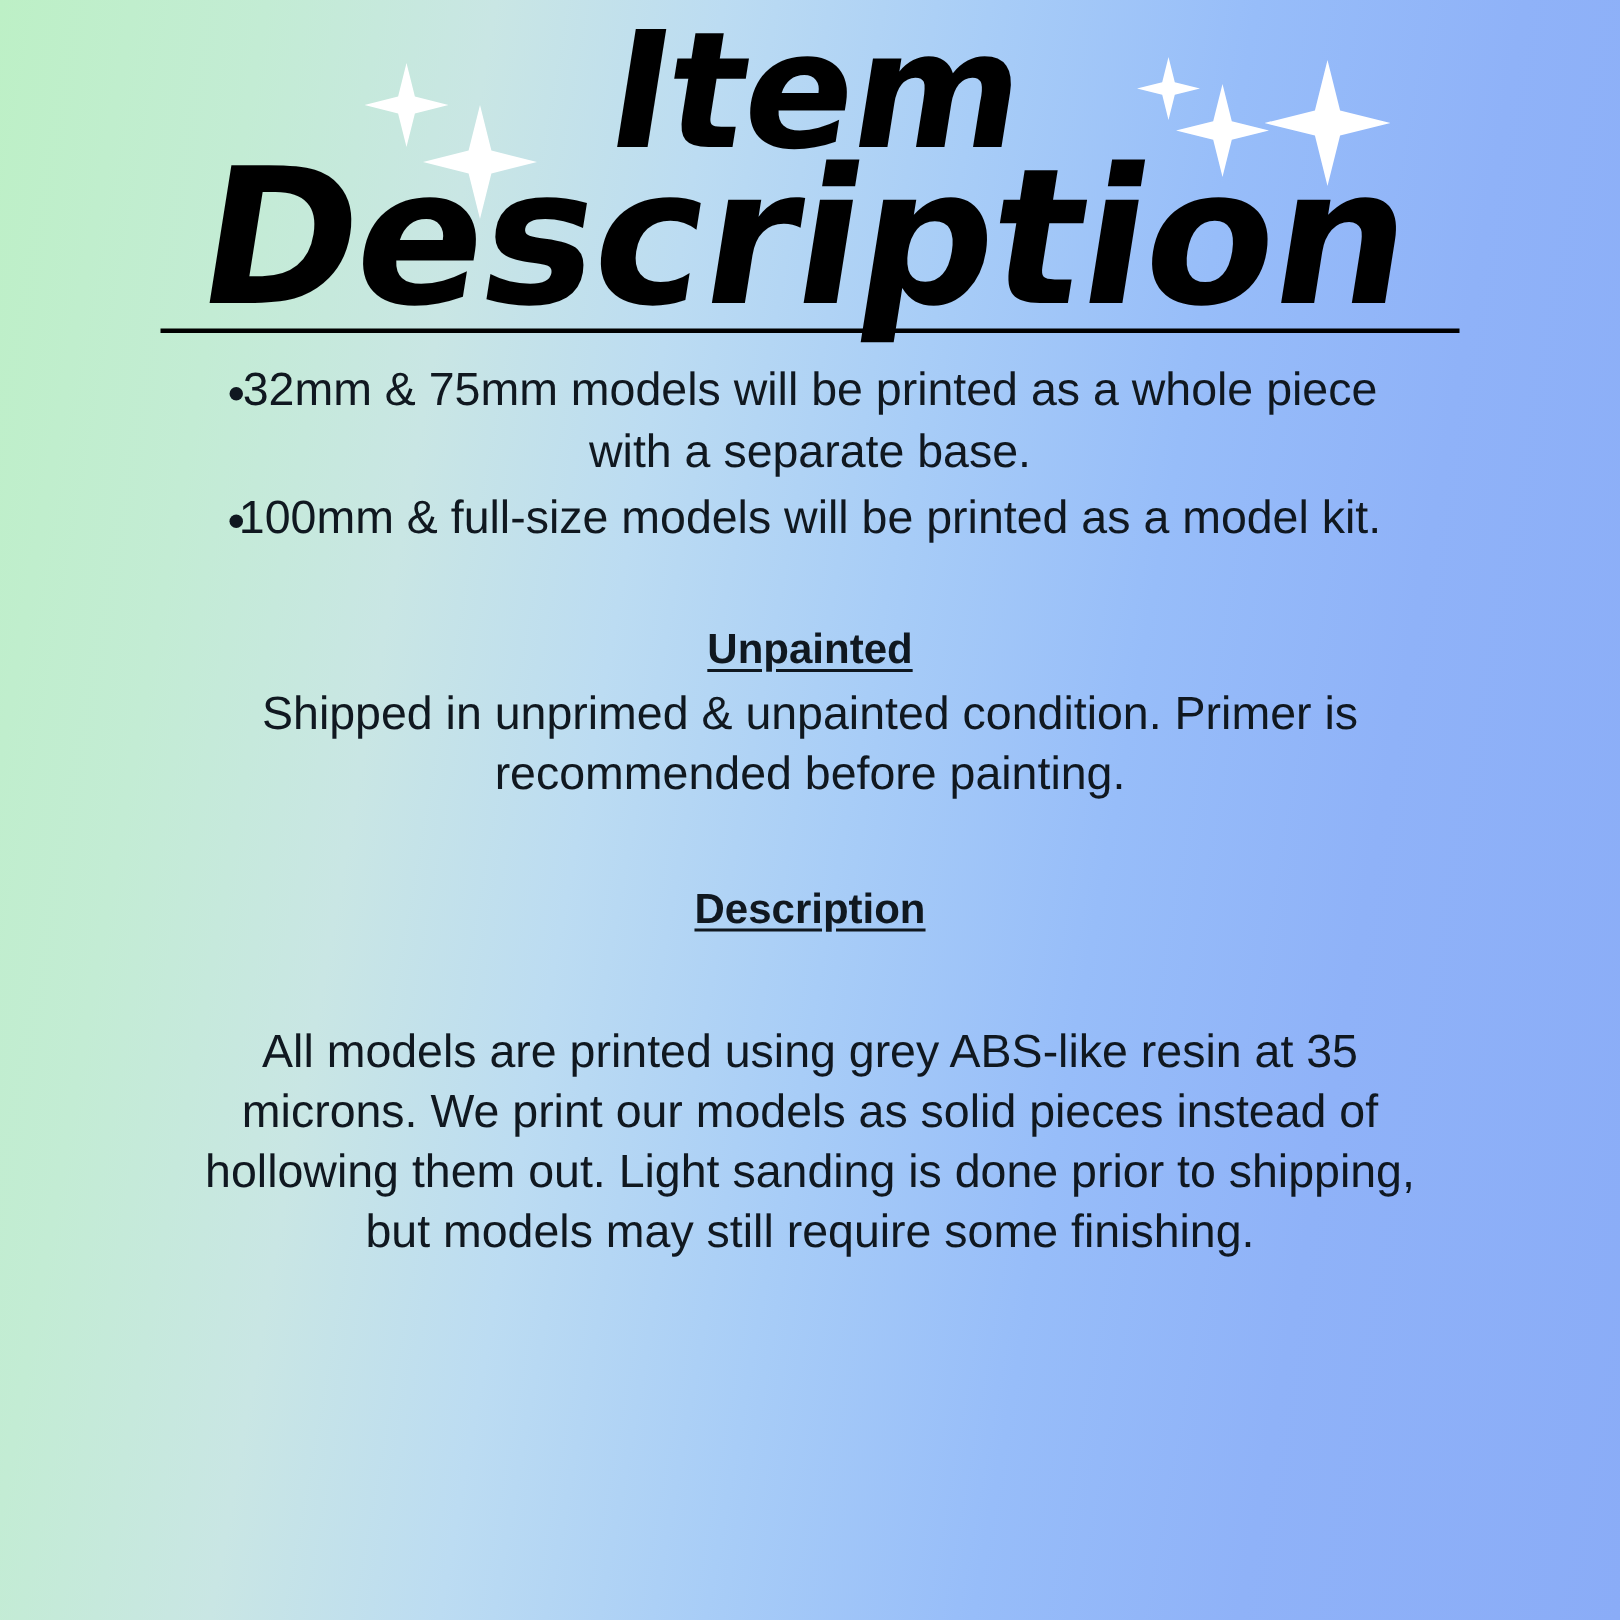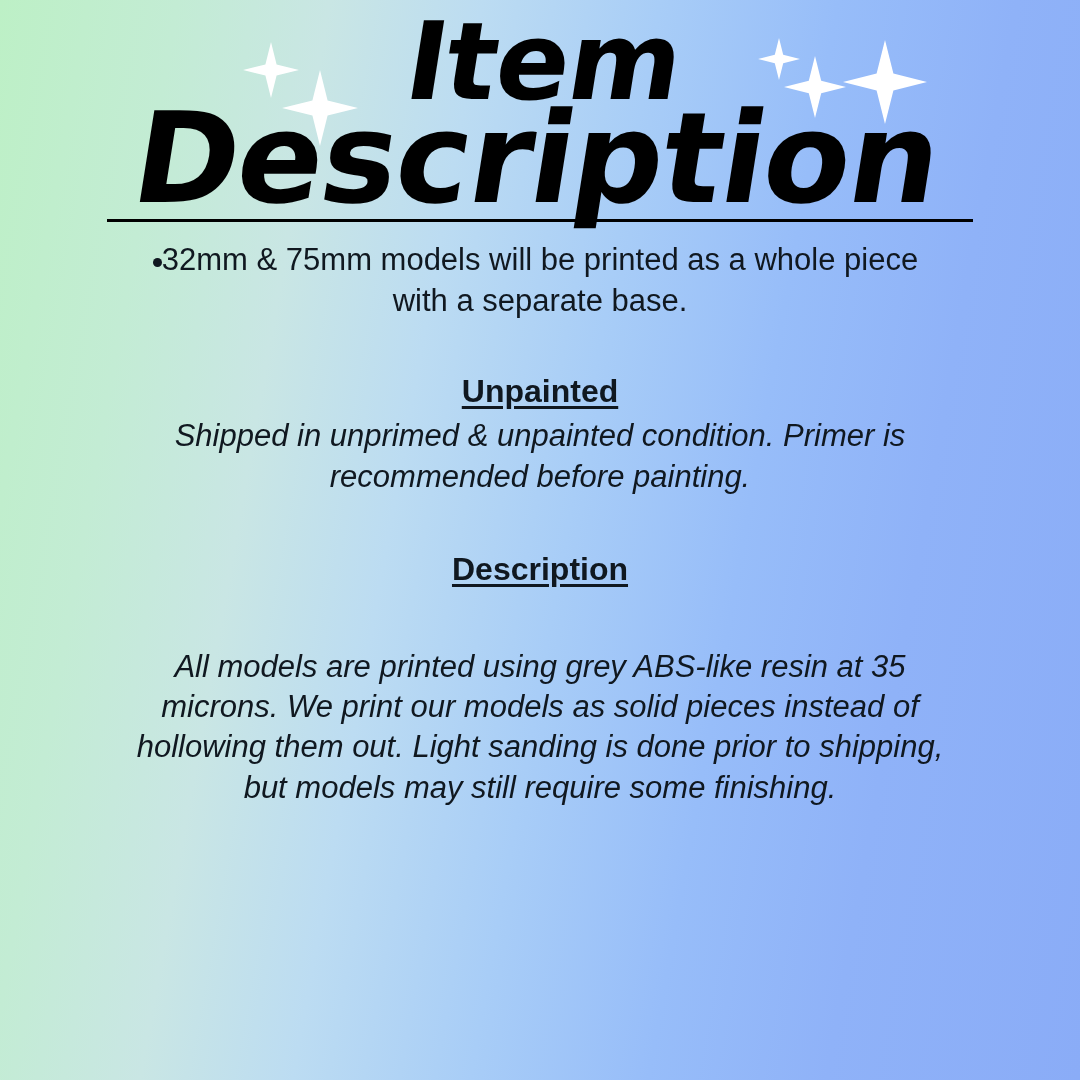--- a/index.html
+++ b/index.html
@@ -95,27 +95,26 @@
     background: #101820;
     border-radius: 50%;
   }
   .gap-md { height: 46px; }
   .gap-lg { height: 52px; }
 
   .heading {
     font-weight: 700;
     text-decoration: underline;
     text-underline-offset: 4px;
-    font-size: 32px;
+    font-size: 28px;
     margin-bottom: 4px;
   }
   .para {
     margin: 0 auto;
     width: 840px;
-    font-style: italic;
   }
   .para.wide { width: 850px; }
 </style>
 </head>
 <body>
 
 <div class="poster">
 
   <div class="title-block">
     <span class="sparkle sp1"></span>
@@ -130,20 +129,24 @@
 
   <div class="divider"></div>
 
   <div class="content">
 
     <ul class="bullets">
       <li>
         <span class="dot"></span>
         <span>32mm &amp; 75mm models will be printed as a whole piece with a separate base.</span>
       </li>
+      <li>
+        <span class="dot"></span>
+        <span>100mm &amp; full-size models will be printed as a model kit.</span>
+      </li>
     </ul>
 
     <div class="gap-md"></div>
 
     <div class="heading">Unpainted</div>
     <div class="para">Shipped in unprimed &amp; unpainted condition. Primer is recommended before painting.</div>
 
     <div class="gap-lg"></div>
 
     <div class="heading">Description</div>

